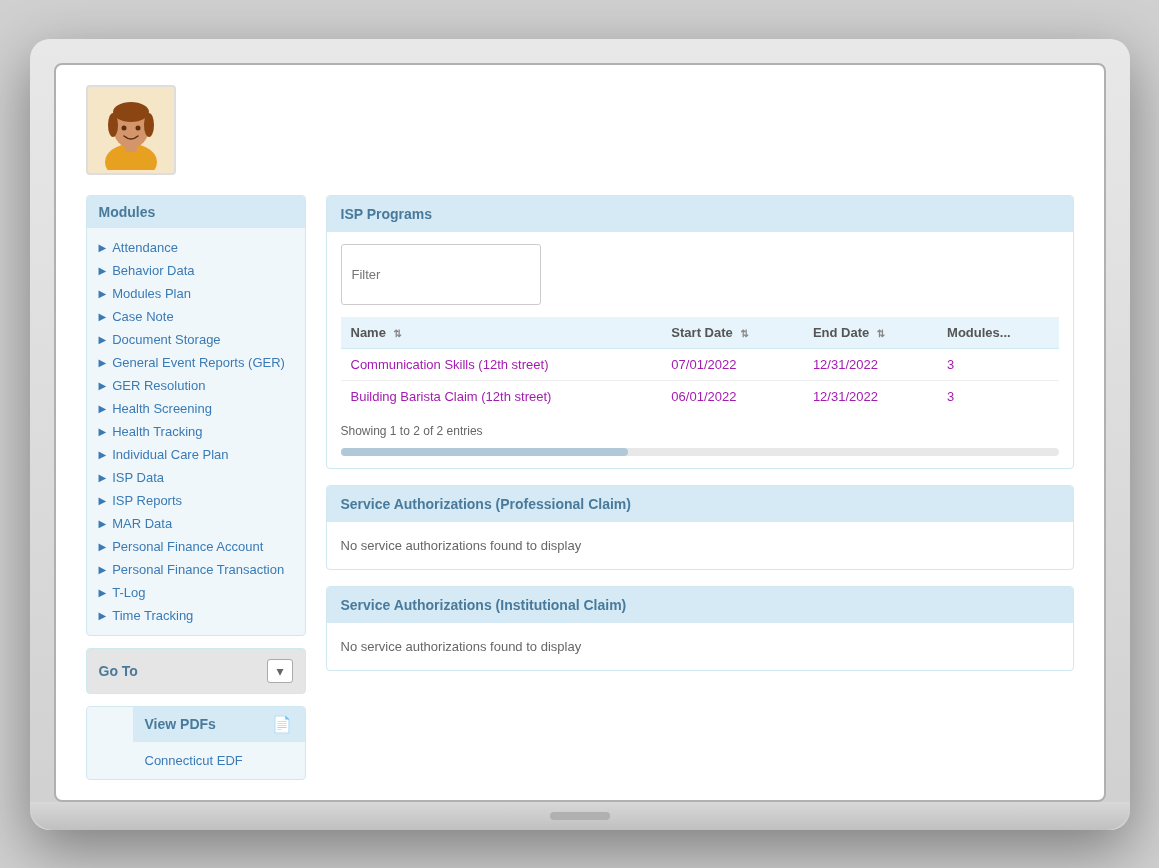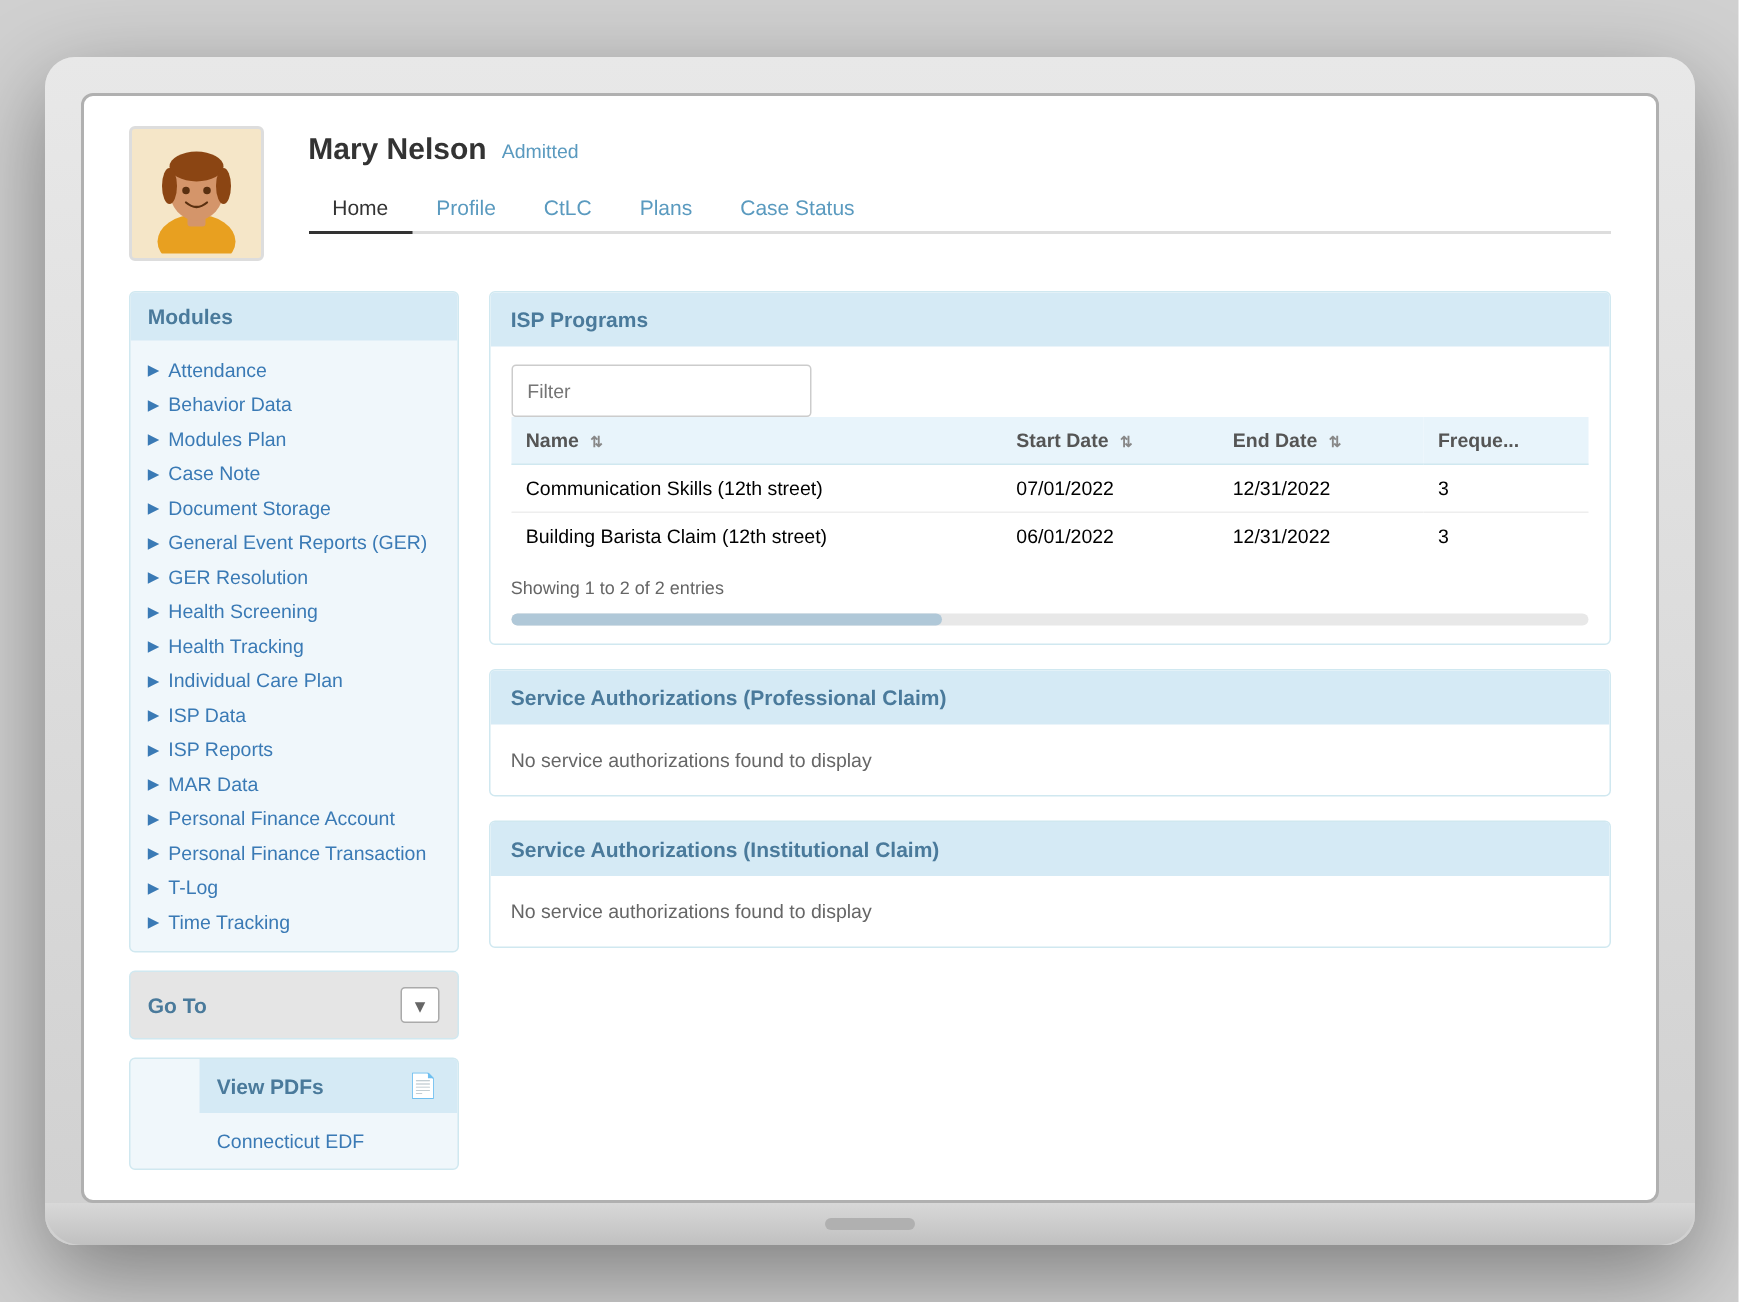--- a/index.html
+++ b/index.html
@@ -256,25 +256,25 @@
       font-weight: bold;
       color: #4a7a9b;
     }
 
     .content-section-body {
       padding: 12px 14px;
     }
 
     .filter-input {
       width: 200px;
-      padding: 9px 10px;
+      padding: 22px 10px;
       border: 1px solid #ccc;
       border-radius: 3px;
       font-size: 13px;
-      margin-bottom: 0;
+      margin-bottom: 12px;
       color: #aaa;
     }
 
     .data-table {
       width: 100%;
       border-collapse: collapse;
       font-size: 13px;
     }
 
     .data-table th {
@@ -288,21 +288,21 @@
     }
 
     .data-table th .sort-arrows {
       color: #888;
       font-size: 10px;
       margin-left: 4px;
     }
 
     .data-table td {
       padding: 8px 10px;
-      color: #000000;
+      color: #a21caf;
       border-bottom: 1px solid #eee;
     }
 
     .data-table tr:last-child td {
       border-bottom: none;
     }
 
     .showing-text {
       font-size: 12px;
       color: #666;
@@ -354,33 +354,20 @@
             <ellipse cx="22" cy="35" rx="5" ry="12" fill="#8b4513"></ellipse>
             <ellipse cx="58" cy="35" rx="5" ry="12" fill="#8b4513"></ellipse>
 
             <ellipse cx="33" cy="38" rx="2.5" ry="2.5" fill="#5a3010"></ellipse>
             <ellipse cx="47" cy="38" rx="2.5" ry="2.5" fill="#5a3010"></ellipse>
 
             <path d="M33 46 Q40 52 47 46" stroke="#5a3010" stroke-width="1.5" fill="none" stroke-linecap="round"></path>
           </svg>
         </div>
 
-        <div class="header-info">
-          <div class="patient-name-row">
-            <span class="patient-name">Mary Nelson</span>
-            <span class="status-badge">Admitted</span>
-          </div>
-          <div class="nav-tabs">
-            <a class="nav-tab active">Home</a>
-            <a class="nav-tab">Profile</a>
-            <a class="nav-tab">CtLC</a>
-            <a class="nav-tab">Plans</a>
-            <a class="nav-tab">Case Status</a>
-          </div>
-        </div>
       </div>
 
       <div class="main-layout">
 
         <div class="sidebar">
 
           <div class="sidebar-section">
             <div class="sidebar-section-header">Modules</div>
             <div class="sidebar-list">
               <div class="sidebar-item">
@@ -482,21 +469,21 @@
                   <tr>
                     <th>
                       Name <span class="sort-arrows">⇅</span>
                     </th>
                     <th>
                       Start Date <span class="sort-arrows">⇅</span>
                     </th>
                     <th>
                       End Date <span class="sort-arrows">⇅</span>
                     </th>
-                    <th>Freque...</th>
+                    <th>Modules...</th>
                   </tr>
                 </thead>
                 <tbody>
                   <tr>
                     <td>Communication Skills (12th street)</td>
                     <td>07/01/2022</td>
                     <td>12/31/2022</td>
                     <td>3</td>
                   </tr>
                   <tr>

